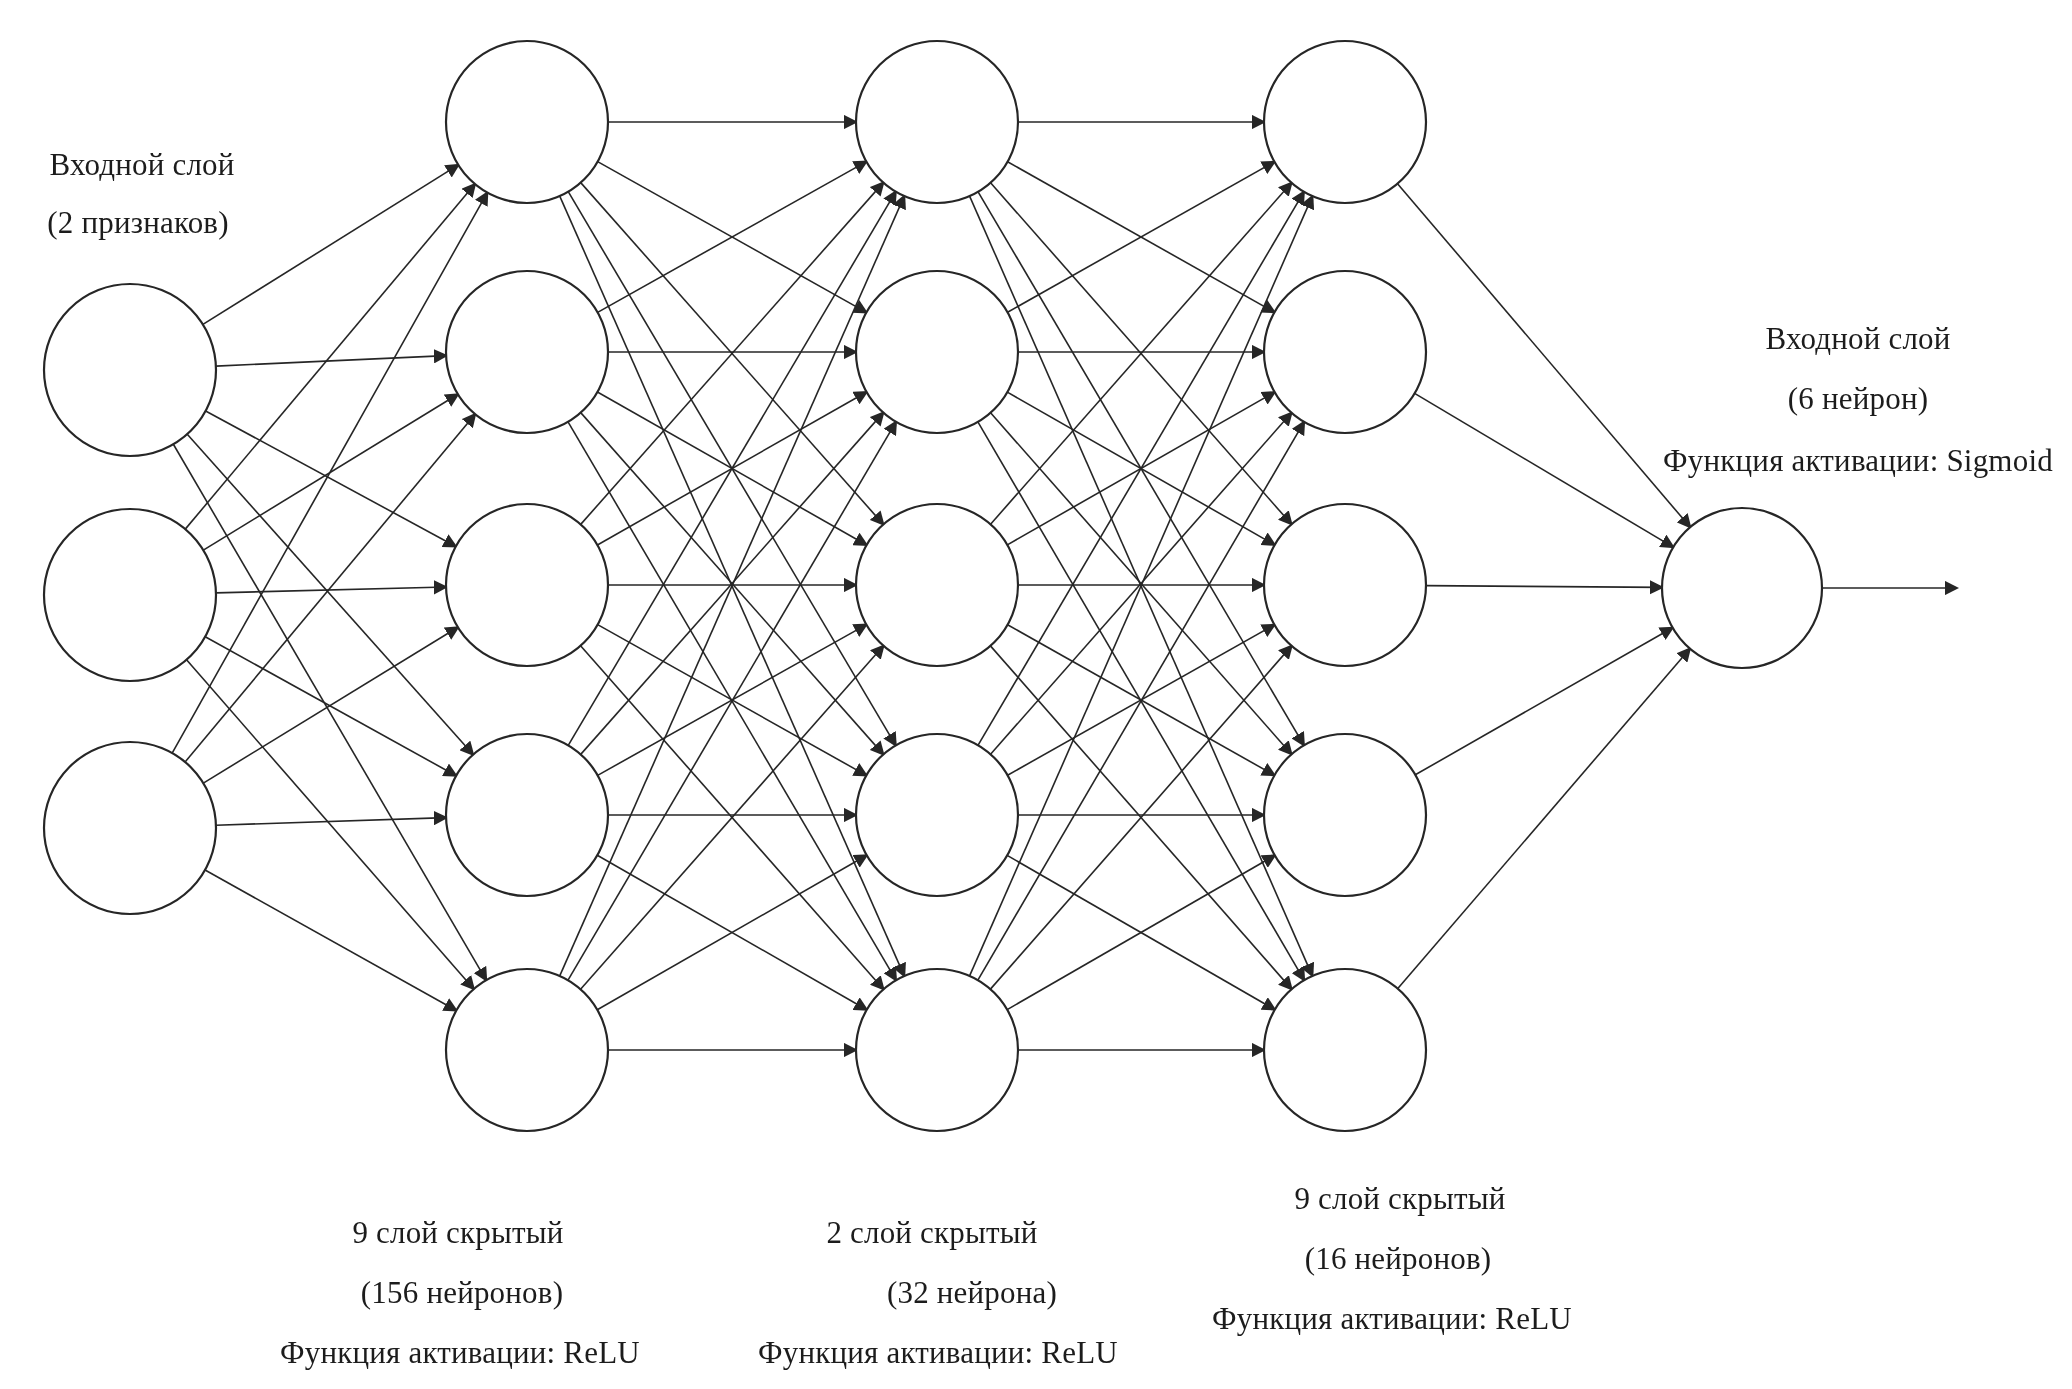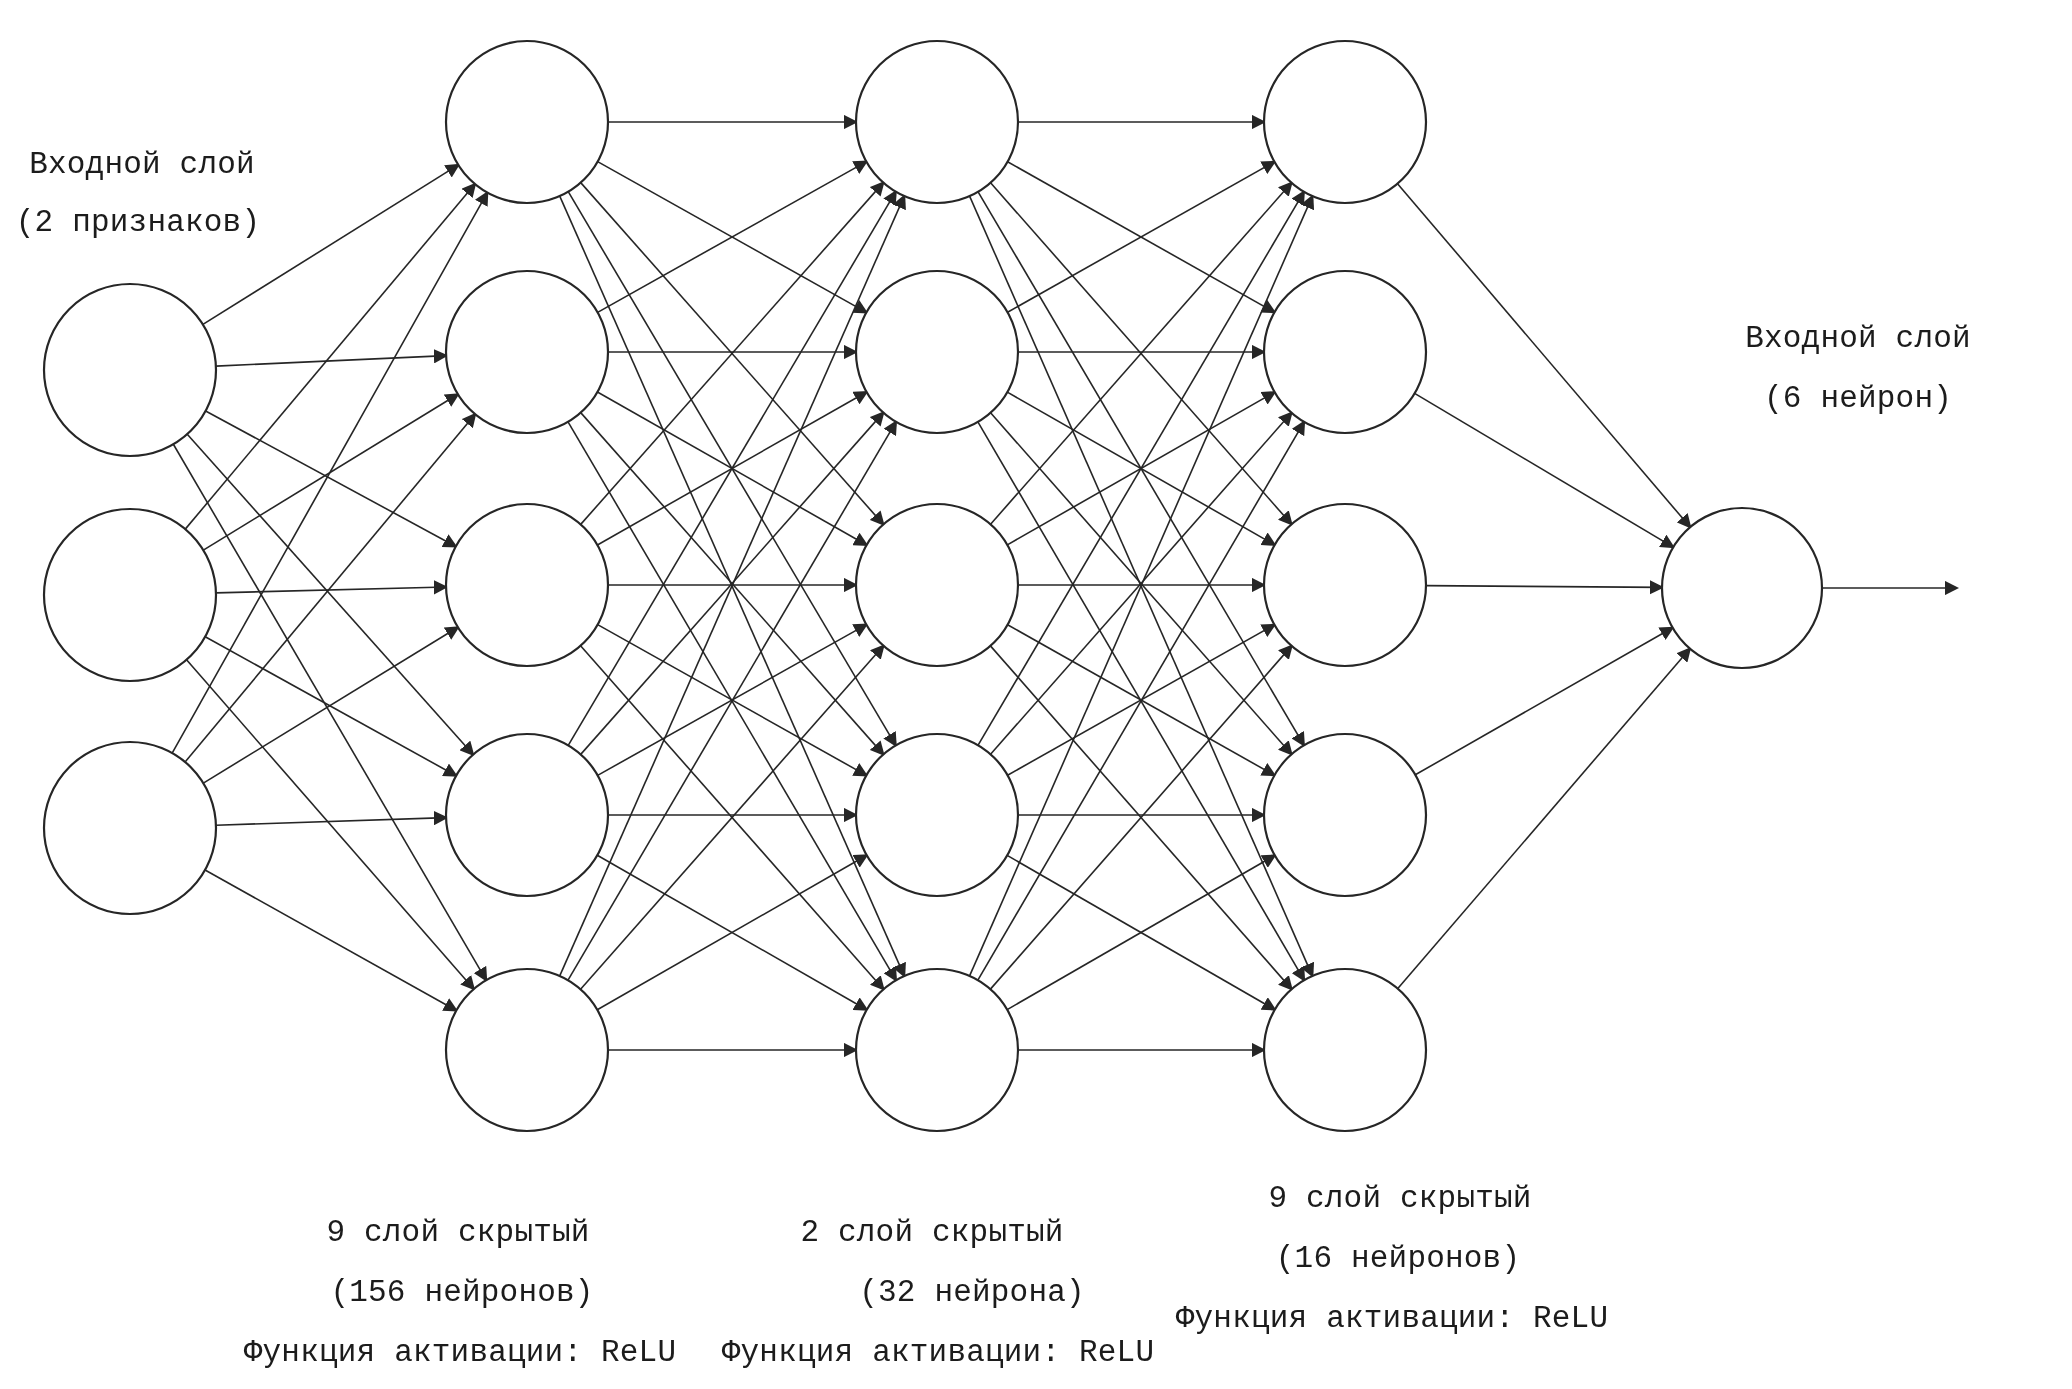--- a/index.html
+++ b/index.html
@@ -5,21 +5,21 @@
   html, body {
     margin: 0;
     padding: 0;
     background: #ffffff;
   }
   .stage {
     position: relative;
     width: 2072px;
     height: 1389px;
     background: #ffffff;
-    font-family: Liberation Mono, monospace;
+    font-family: Liberation Serif, serif;
     overflow: hidden;
   }
   .stage svg {
     position: absolute;
     left: 0;
     top: 0;
   }
   .label-line {
     position: absolute;
     transform: translateX(-50%);
@@ -148,14 +148,15 @@
   <div class="label-line" style="left:932px; top:1216px">2 слой скрытый</div>
   <div class="label-line" style="left:972px; top:1276px">(32 нейрона)</div>
   <div class="label-line" style="left:938px; top:1336px">Функция активации: ReLU</div>
 
   <div class="label-line" style="left:1400px; top:1182px">9 слой скрытый</div>
   <div class="label-line" style="left:1398px; top:1242px">(16 нейронов)</div>
   <div class="label-line" style="left:1392px; top:1302px">Функция активации: ReLU</div>
 
   <div class="label-line" style="left:1858px; top:322px">Входной слой</div>
   <div class="label-line" style="left:1858px; top:382px">(6 нейрон)</div>
+  <div class="label-line" style="left:1858px; top:444px">Функция активации: Sigmoid</div>
 
 </div>
 
 </body></html>

